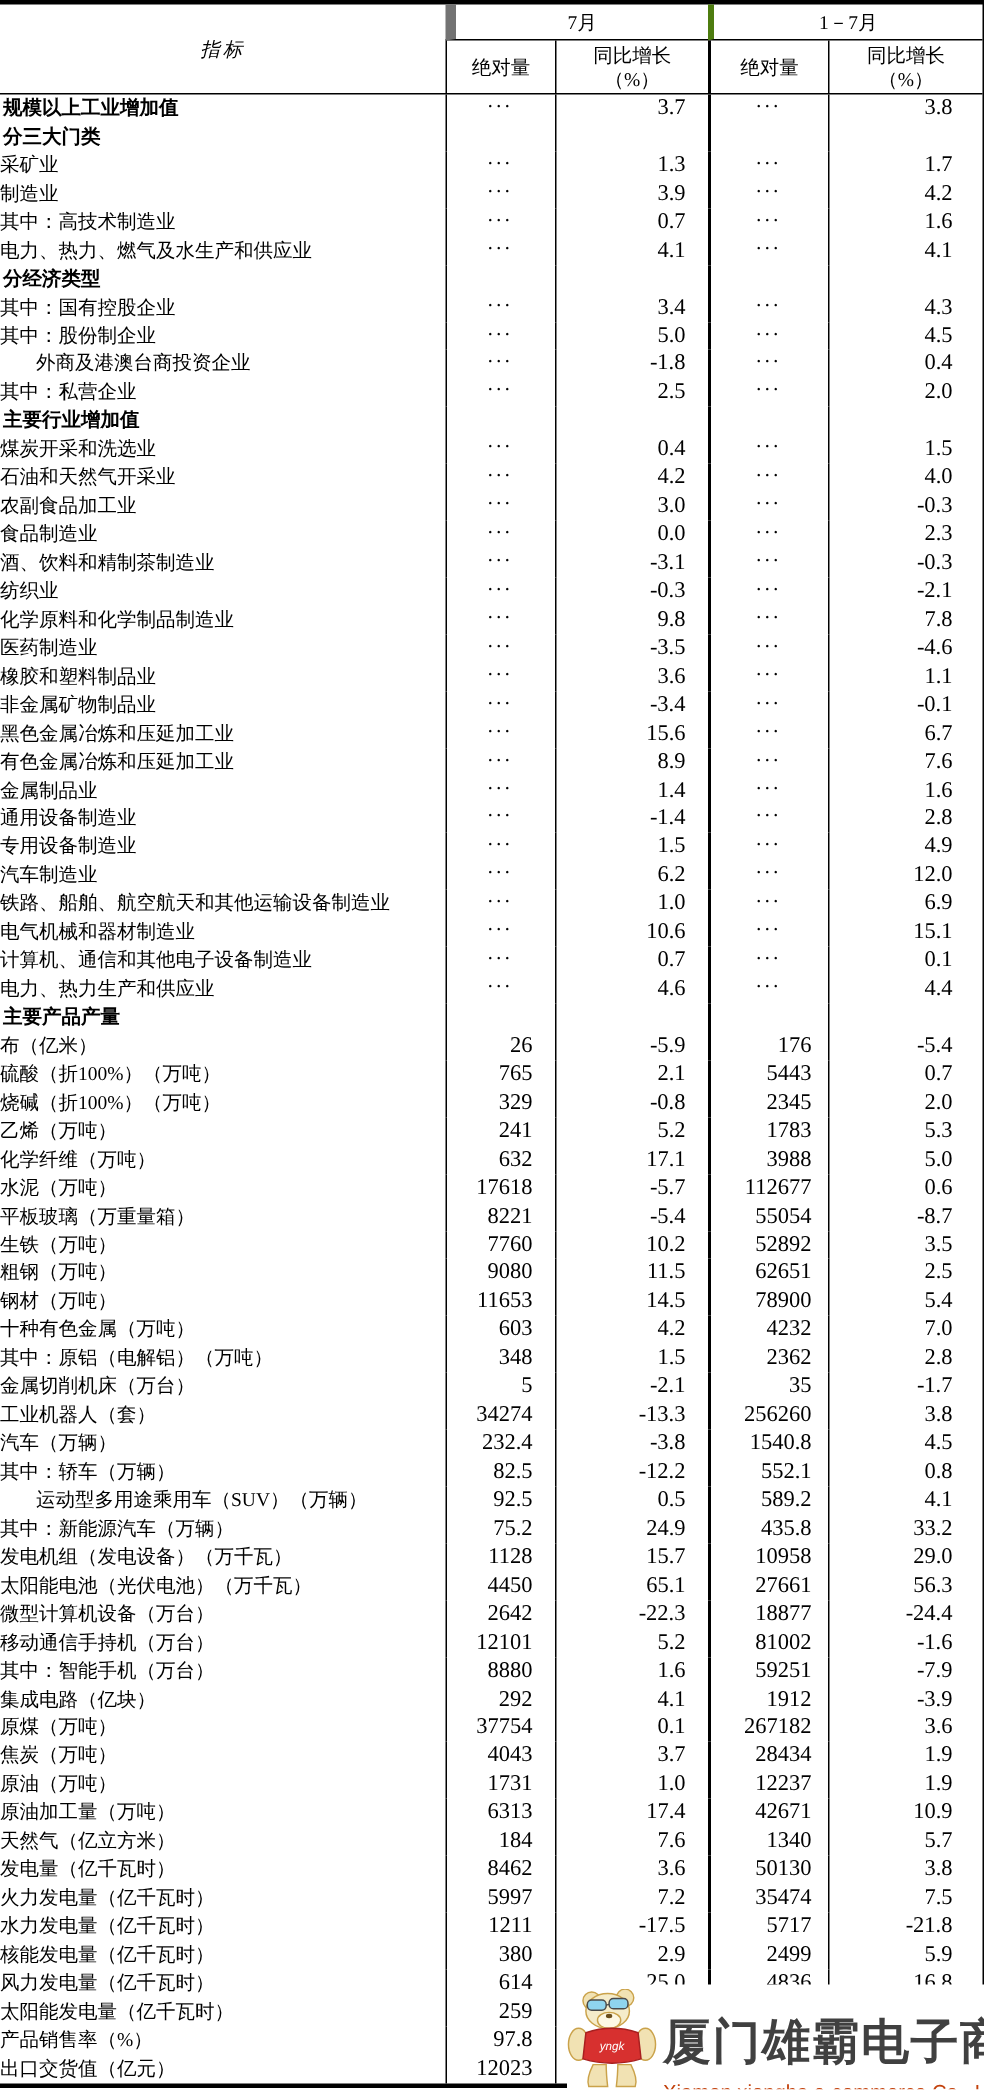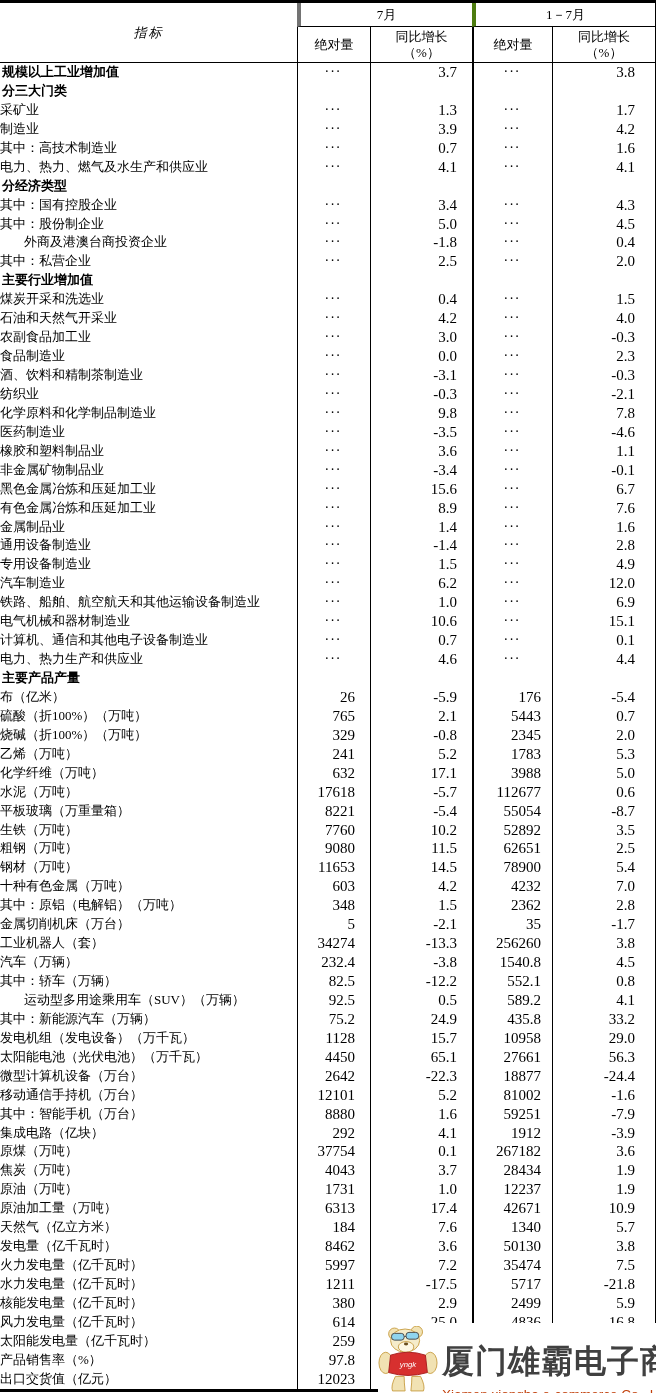--- a/index.html
+++ b/index.html
@@ -7,21 +7,21 @@
   body { font-family:"Liberation Serif","DejaVu Serif",serif; color:#000; }
   .page { position:relative; width:656px; height:1393px; background:#fff; overflow:hidden; }
 
   .table { width:656px; border-top:3px solid #000; border-right:1px solid #000; }
 
   
   .thead { display:grid; grid-template-columns:297px 73px 102px 80px auto;
            grid-template-rows:24px 35px; border-bottom:1px solid #000; }
   .h { font-size:13px; }
   .hc1 { grid-column:1; grid-row:1/3; display:flex; align-items:center; justify-content:center; letter-spacing:2px;font-style:italic; }
-  .hjuly   { grid-column:2/4; grid-row:1; border-left:4px solid #737373; border-bottom:1px solid #000; text-align:center; line-height:23px; }
+  .hjuly   { grid-column:2/4; grid-row:1; border-left:7px solid #737373; border-bottom:1px solid #000; text-align:center; line-height:23px; }
   .hjanjul { grid-column:4/6; grid-row:1; border-left:4px solid #4d7c0f; border-bottom:1px solid #000; text-align:center; line-height:23px; }
   .habs,.hyoy { grid-row:2; display:flex; flex-direction:column; align-items:center; justify-content:center; }
   .b1a { grid-column:2; border-left:1px solid #000; }
   .b1y { grid-column:3; border-left:1px solid #000; }
   .b2a { grid-column:4; border-left:2px solid #000; }
   .b2y { grid-column:5; border-left:1px solid #000; }
   .hyoy span { display:block; line-height:16px; }
 
   
   .row { display:grid; grid-template-columns:297px 73px 102px 80px auto; height:18.94px; }

